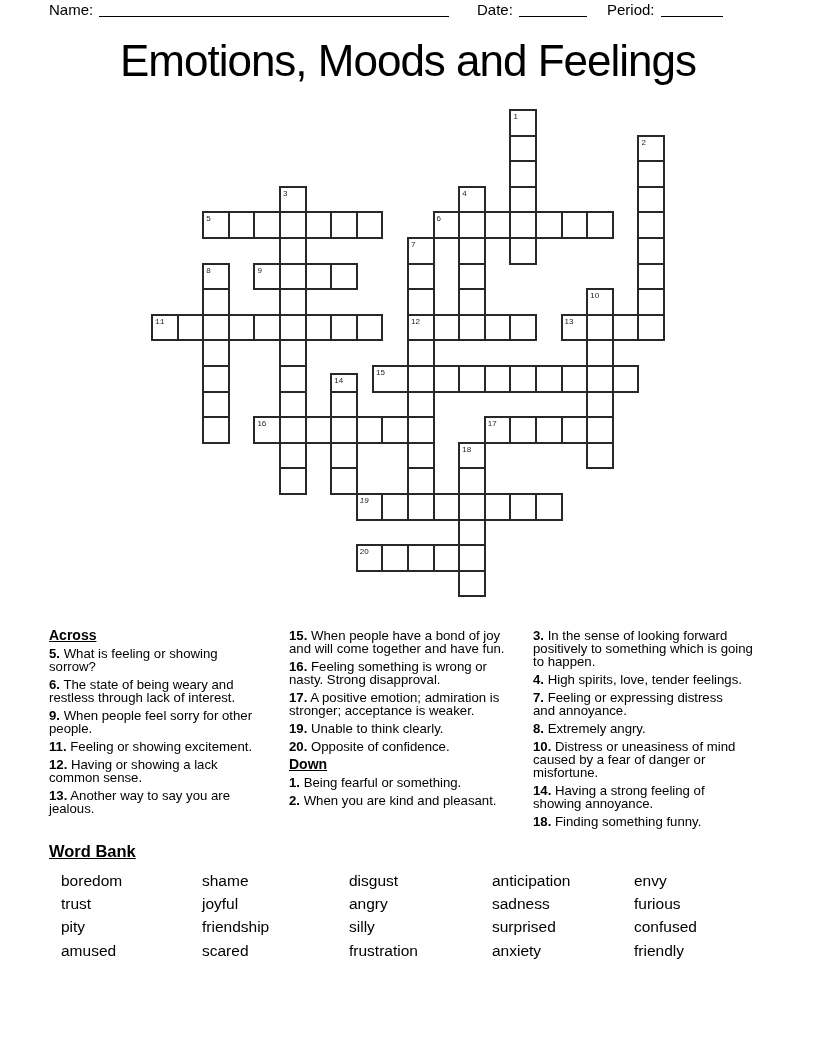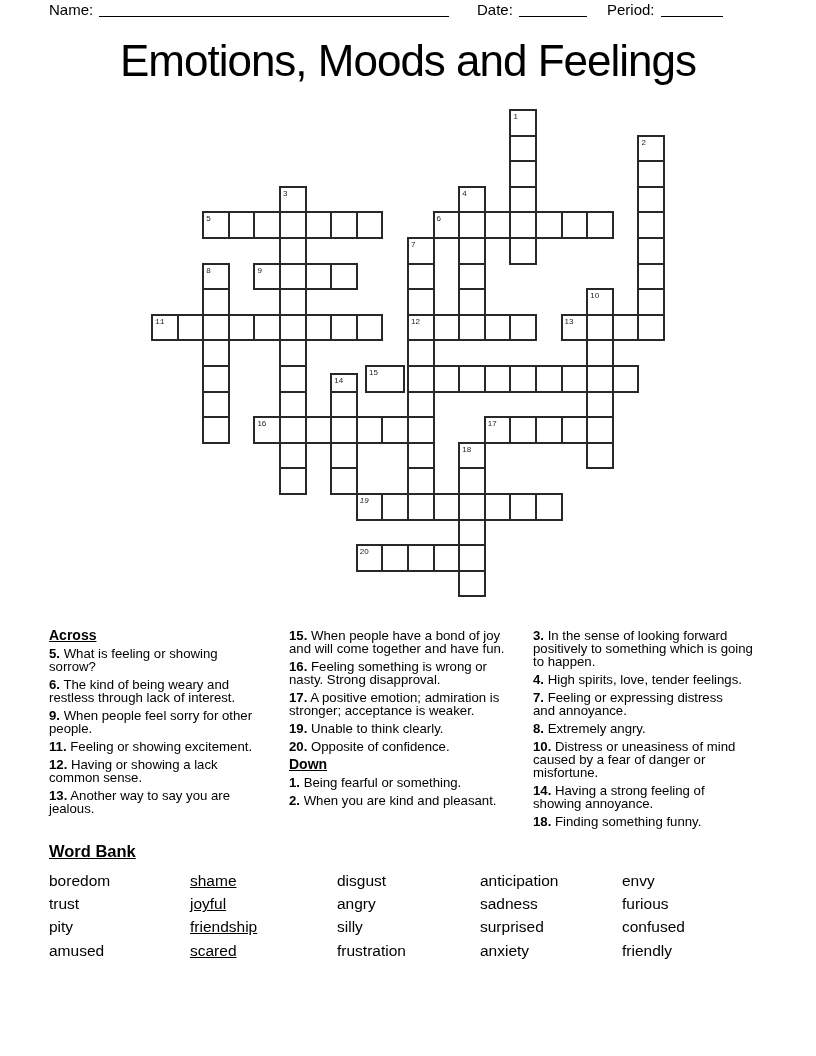--- a/index.html
+++ b/index.html
@@ -29,24 +29,24 @@
   #cluecol2{left:289px;width:240px;}
   #cluecol3{left:533px;width:248px;}
   .chdr{font-weight:bold;text-decoration:underline;font-size:14px;margin:0 0 5px 0;}
   .clue{margin:0 0 5px 0;}
   .clue b{font-weight:bold;}
   .clue .txt{white-space:pre-line;}
 
   
   #wordbank{position:absolute;left:49px;top:842px;}
   .wbtitle{font-size:16.5px;font-weight:bold;text-decoration:underline;margin:0 0 8px 0;}
-  .wbcols{display:flex;}
+  .wbcols{display:flex;margin-left:12px;}
   .wbcol{font-size:15.5px;line-height:23.2px;}
   .wbcol:nth-child(1){width:141px;}
-  .wbcol:nth-child(2){width:147px;text-decoration:underline;}
+  .wbcol:nth-child(2){width:147px;}
   .wbcol:nth-child(3){width:143px;}
   .wbcol:nth-child(4){width:142px;}
   .wbcol:nth-child(5){width:150px;}
 </style>
 </head>
 <body>
 
 <div class="hdr" id="name-hdr">
   <span>Name:</span><span class="blank"></span>
 </div>
@@ -149,21 +149,21 @@
     <div class="cell" style="left: 486.4px; top: 204.8px;"></div>
     <div class="cell" style="left: 51.2px; top: 230.4px;"></div>
     <div class="cell" style="left: 128px; top: 230.4px;"></div>
     <div class="cell" style="left: 256px; top: 230.4px;"></div>
     <div class="cell" style="left: 435.2px; top: 230.4px;"></div>
     <div class="cell" style="left: 51.2px; top: 256px;"></div>
     <div class="cell" style="left: 128px; top: 256px;"></div>
     <div class="cell" style="left: 179.2px; top: 256px; margin-top: 8px;">
       <span class="cellnum">14</span>
     </div>
-    <div class="cell" style="left: 214px; top: 256px; padding-left: 36px;">
+    <div class="cell" style="left: 221px; top: 256px; padding-left: 36px;">
       <span class="cellnum">15</span>
     </div>
     <div class="cell" style="left: 256px; top: 256px;"></div>
     <div class="cell" style="left: 281.6px; top: 256px;"></div>
     <div class="cell" style="left: 307.2px; top: 256px;"></div>
     <div class="cell" style="left: 332.8px; top: 256px;"></div>
     <div class="cell" style="left: 358.4px; top: 256px;"></div>
     <div class="cell" style="left: 384px; top: 256px;"></div>
     <div class="cell" style="left: 409.6px; top: 256px;"></div>
     <div class="cell" style="left: 435.2px; top: 256px;"></div>
@@ -219,21 +219,21 @@
     <div class="cell" style="left: 256px; top: 435.2px;"></div>
     <div class="cell" style="left: 281.6px; top: 435.2px;"></div>
     <div class="cell" style="left: 307.2px; top: 435.2px;"></div>
     <div class="cell" style="left: 307.2px; top: 460.8px;"></div>
   </div>
 
 <div class="cluecol" id="cluecol1">
     <div class="chdr">Across</div>
     <div class="clue"><b>5.</b> <span class="txt">What is feeling or showing
 sorrow?</span></div>
-    <div class="clue"><b>6.</b> <span class="txt">The kind of being weary and
+    <div class="clue"><b>6.</b> <span class="txt">The state of being weary and
 restless through lack of interest.</span></div>
     <div class="clue"><b>9.</b> <span class="txt">When people feel sorry for other
 people.</span></div>
     <div class="clue"><b>11.</b> <span class="txt">Feeling or showing excitement.</span></div>
     <div class="clue"><b>12.</b> <span class="txt">Having or showing a lack
 common sense.</span></div>
     <div class="clue"><b>13.</b> <span class="txt">Another way to say you are
 jealous.</span></div>
   </div>
 <div class="cluecol" id="cluecol2">

